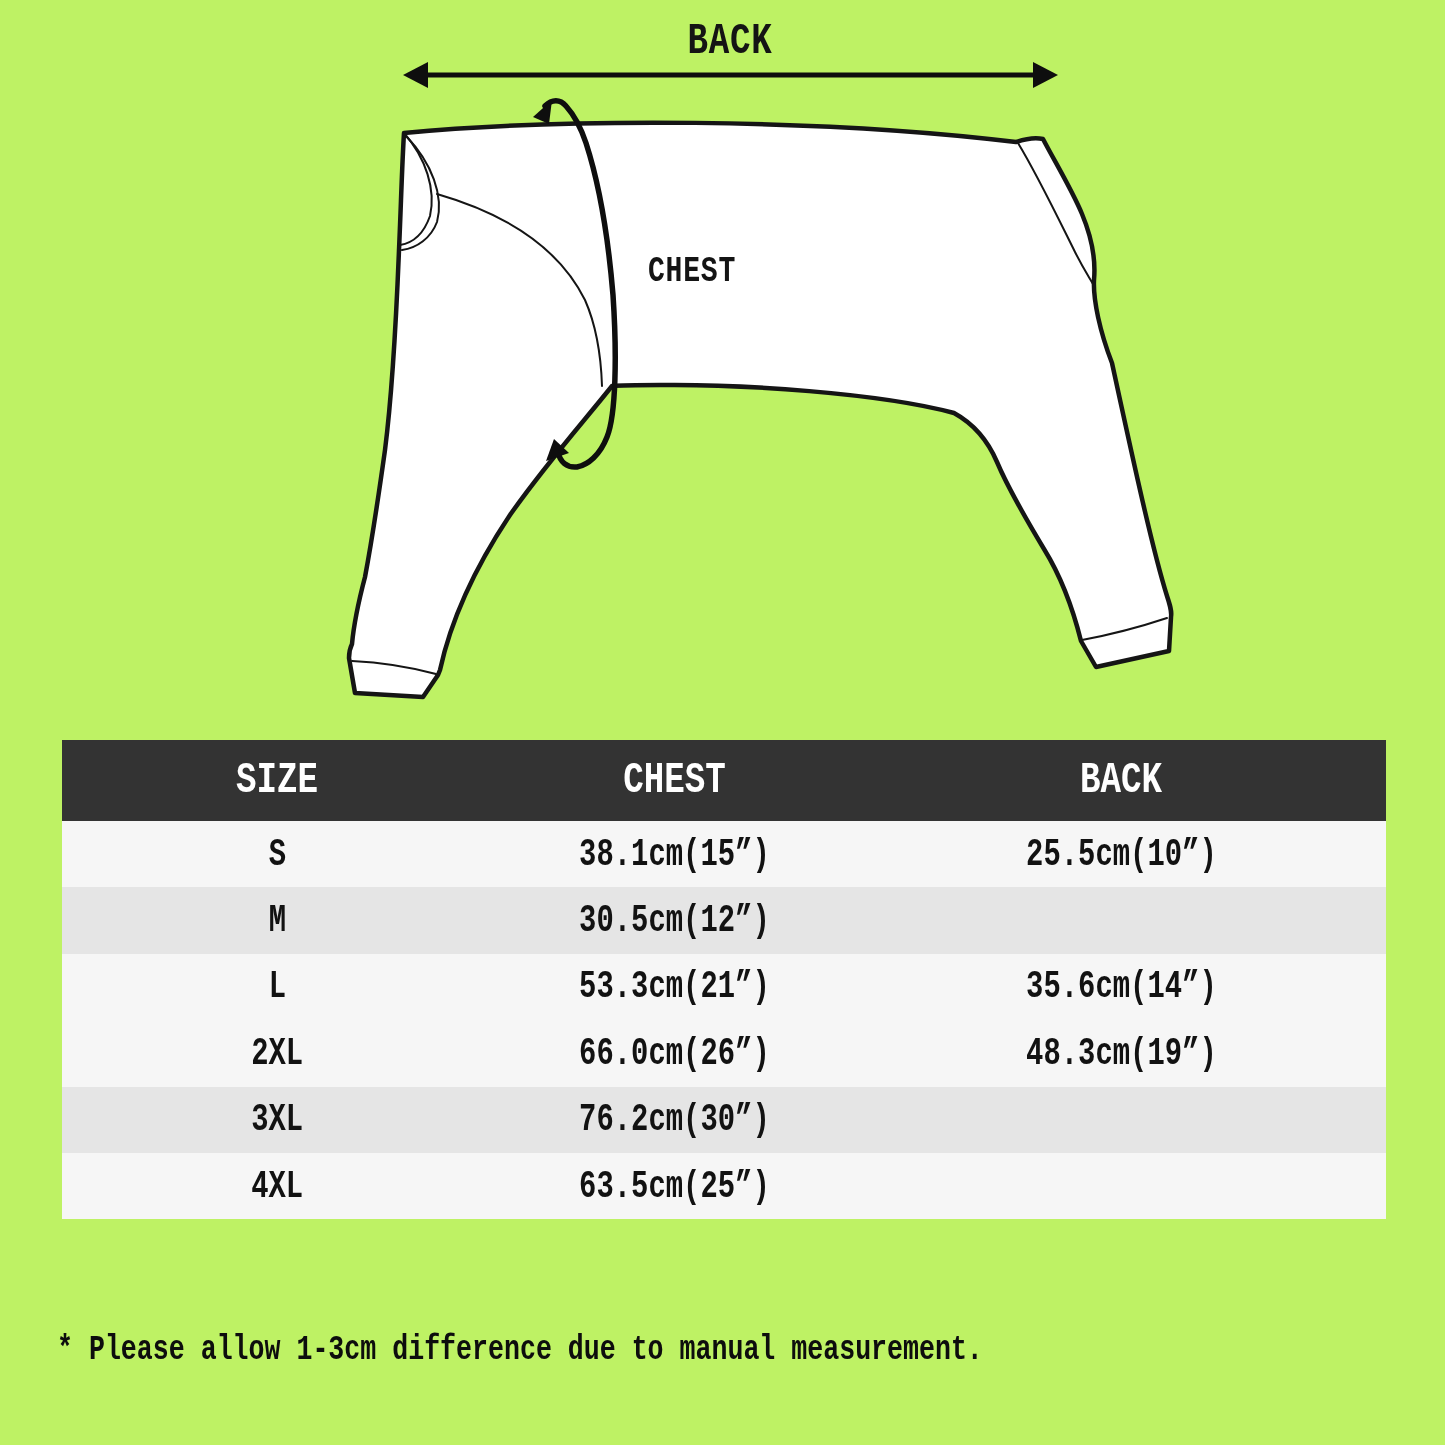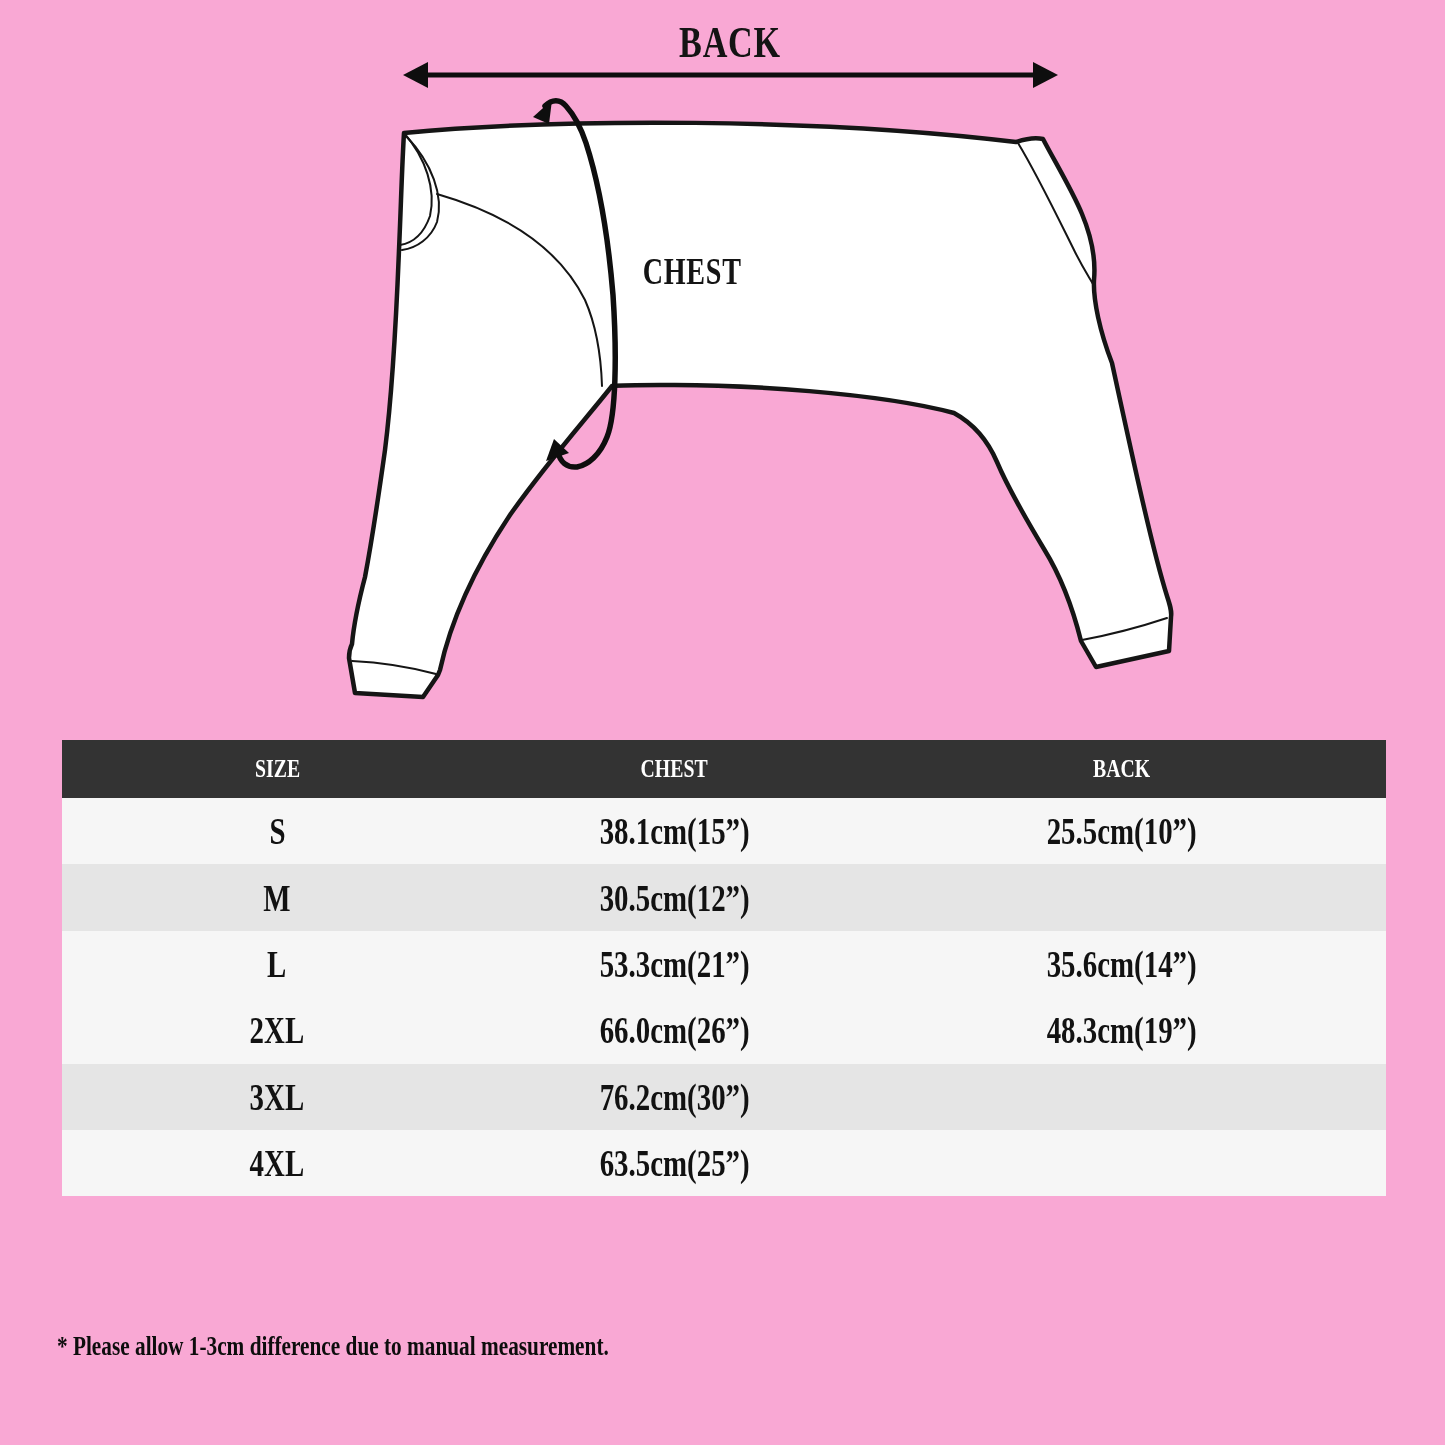--- a/index.html
+++ b/index.html
@@ -1,37 +1,37 @@
 <!DOCTYPE html>
 <html><head>
 <meta charset="utf-8">
 <style>
   html,body{margin:0;padding:0;background:#fff;}
   .canvas{
-    position:relative;width:1445px;height:1445px;background:#f9a8d4;
-    font-family:Liberation Serif, serif;overflow:hidden;color:#141414;
+    position:relative;width:1445px;height:1445px;background:#bef264;
+    font-family:Liberation Mono, monospace;overflow:hidden;color:#141414;
   }
   .abs{position:absolute;}
   
   .cond{display:inline-block;transform:scaleX(0.76);transform-origin:50% 50%;white-space:nowrap;}
   .cond-left{display:inline-block;transform:scaleX(0.76);transform-origin:0 50%;white-space:nowrap;}
 
   .back-label{left:430px;top:16px;width:600px;text-align:center;
     font-size:45px;font-weight:700;letter-spacing:1px;}
   .chest-label{left:592px;top:250px;width:200px;text-align:center;
     font-size:37px;font-weight:700;letter-spacing:1px;}
 
   .size-table{left:62px;top:740px;width:1324px;}
   .t-row{display:grid;grid-template-columns:32.5% 27.5% 40%;align-items:center;justify-items:center;}
-  .t-head{height:58px;background:#333333;color:#ffffff;font-size:26px;font-weight:700;}
+  .t-head{height:81px;background:#333333;color:#ffffff;font-size:45px;font-weight:700;}
   .t-body{height:66.4px;font-size:38px;font-weight:700;color:#121212;}
   .row-light{background:#f6f6f6;}
   .row-dark{background:#e5e5e5;}
 
-  .footnote{left:57px;top:1330px;width:1300px;font-size:28px;font-weight:700;color:#0d0d0d;}
+  .footnote{left:57px;top:1330px;width:1300px;font-size:35px;font-weight:700;color:#0d0d0d;}
 
   svg .outline{fill:#ffffff;stroke:#151515;stroke-width:4.5;stroke-linejoin:round;stroke-linecap:round;}
   svg .seam{fill:none;stroke:#151515;stroke-width:2;stroke-linecap:round;}
   svg .measure{fill:none;stroke:#0e0e0e;stroke-width:5.5;stroke-linecap:round;}
   svg .arrowline{stroke:#0e0e0e;stroke-width:5;}
   svg .arrowhead{fill:#0e0e0e;stroke:none;}
 </style>
 </head>
 <body>
 

